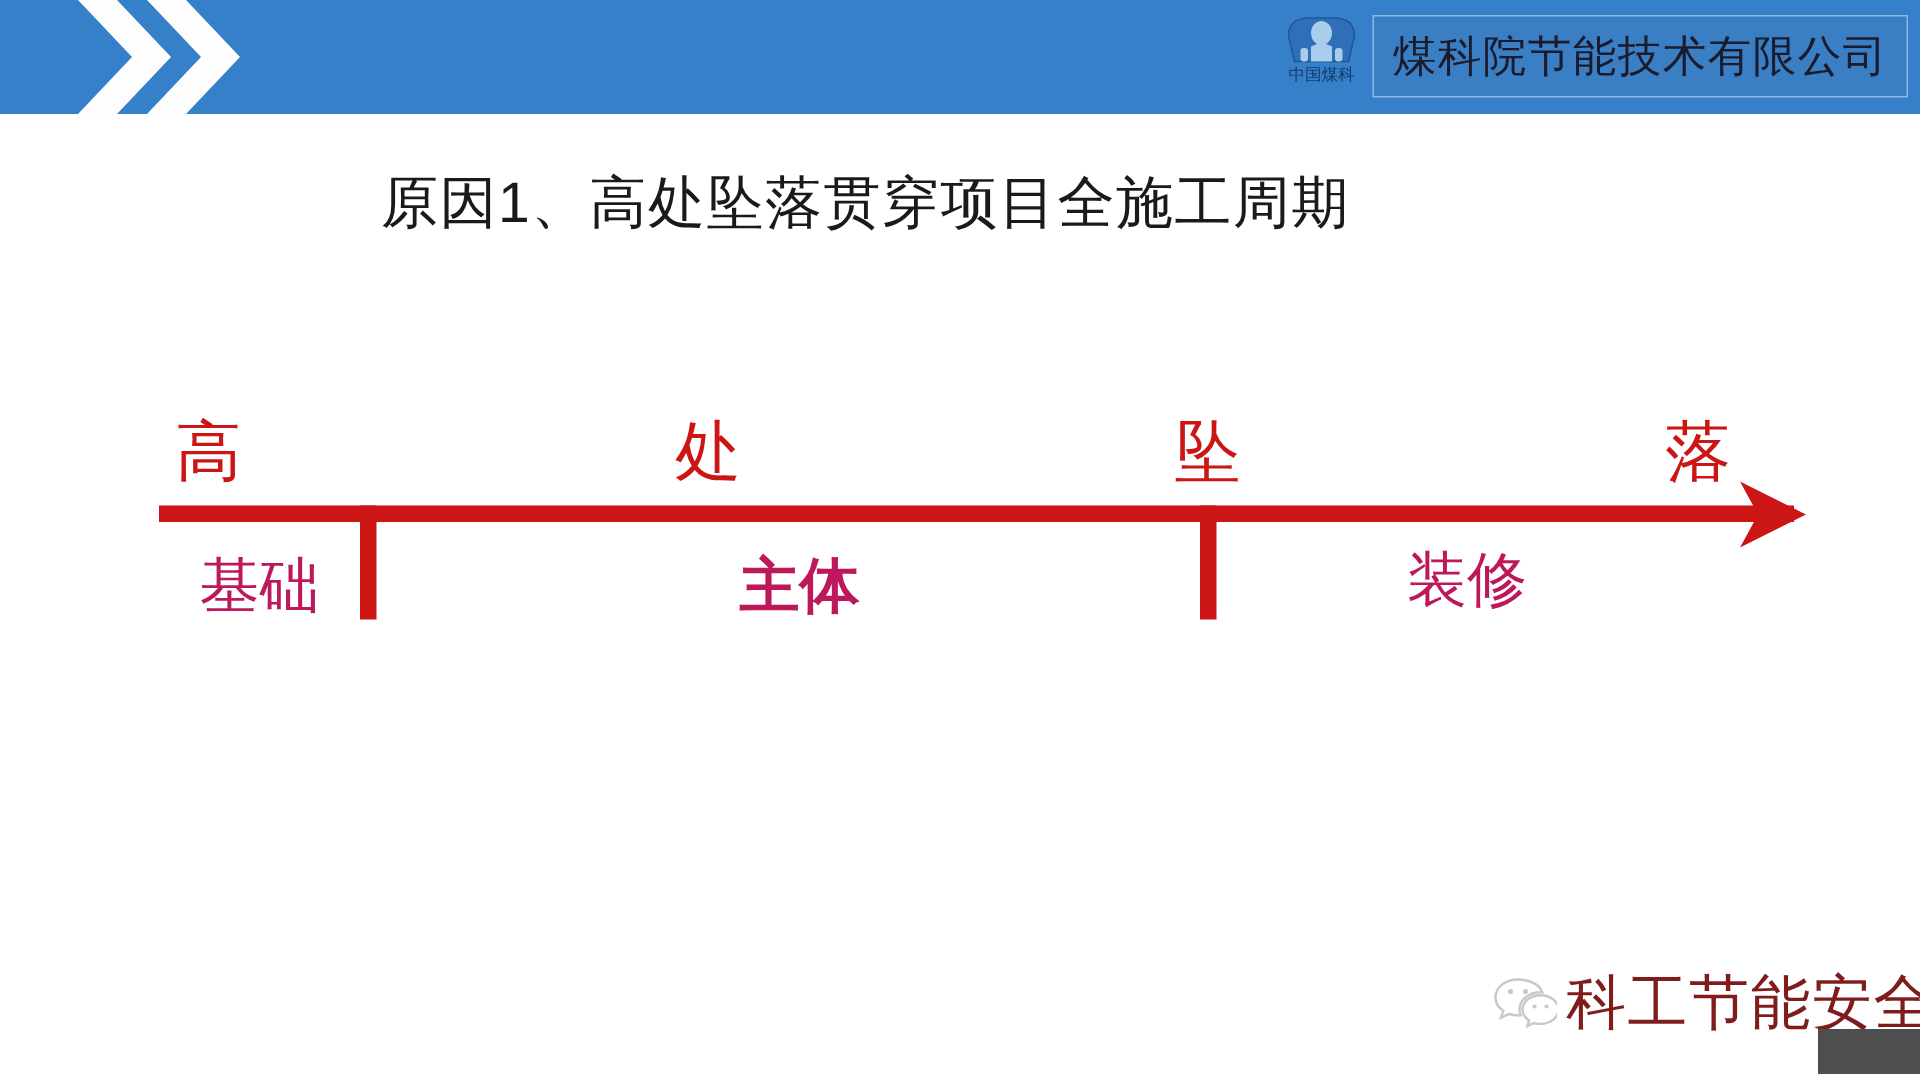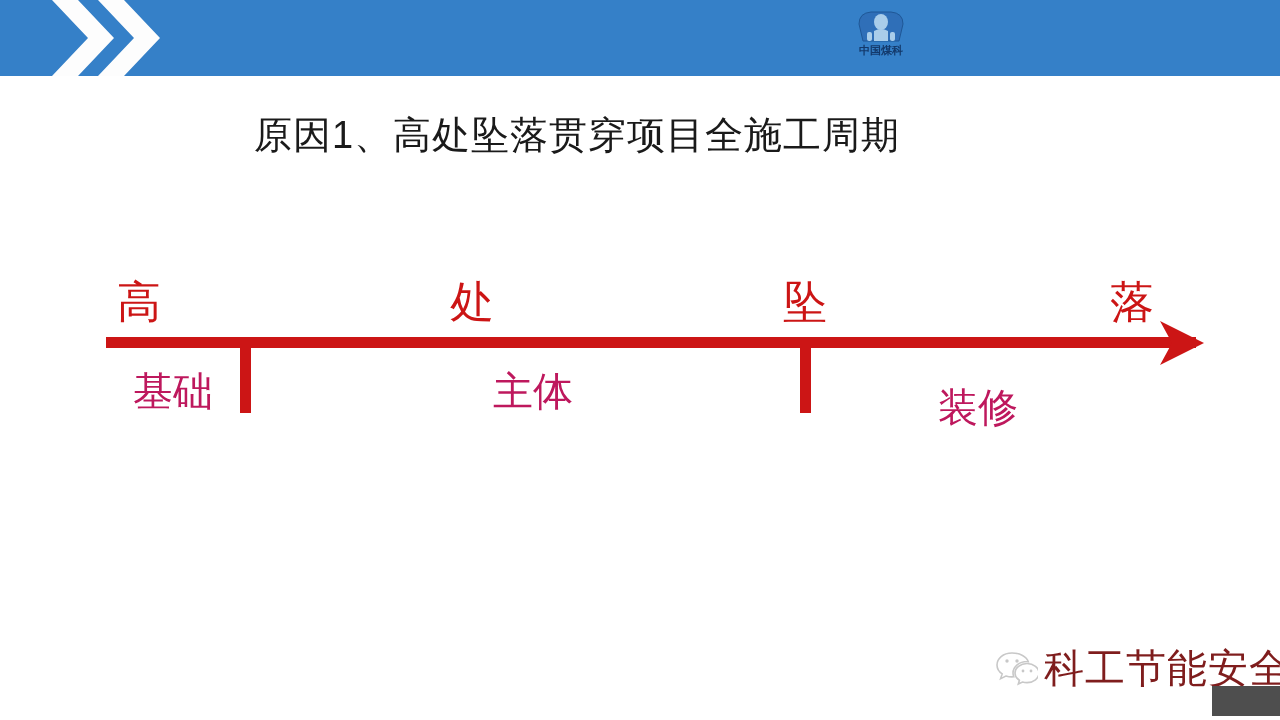--- a/index.html
+++ b/index.html
@@ -56,21 +56,21 @@
     width: 48px;
     height: 33px;
   }
   #logo-caption {
     position: absolute;
     left: 0;
     top: 35px;
     width: 66px;
     text-align: center;
     font-size: 11px;
-    font-weight: bold;
+    font-weight: normal;
     color: #13396b;
     letter-spacing: 0px;
     line-height: 13px;
     white-space: nowrap;
   }
 
   
   #company-name-box {
     position: absolute;
     left: 915px;
@@ -158,22 +158,22 @@
   #phase-top-4 { left: 1110px; top: 277px; }
 
   .phase-bottom-label {
     position: absolute;
     font-size: 40px;
     color: #be185d;
     white-space: nowrap;
     line-height: 46px;
   }
   #phase-bot-1 { left: 133px; top: 368px; }
-  #phase-bot-2 { left: 493px; top: 368px; }
-  #phase-bot-3 { left: 938px; top: 384px; }
+  #phase-bot-2 { left: 493px; top: 368px; font-weight: bold; }
+  #phase-bot-3 { left: 938px; top: 364px; }
 
   
   #footer-watermark {
     position: absolute;
     left: 996px;
     top: 645px;
     height: 46px;
     display: flex;
     align-items: center;
     gap: 6px;
@@ -223,20 +223,23 @@
         <path d="M6 31 L2 14 Q2 3 14 2 L34 2 Q46 3 46 14 L42 31 Z" fill="#2f6fb8" stroke="#1f5796" stroke-width="1"></path>
         <ellipse cx="24" cy="12" rx="7" ry="8" fill="#a9cdea"></ellipse>
         <path d="M17 21 Q24 17 31 21 L31 31 L17 31 Z" fill="#a9cdea"></path>
         <rect x="10" y="22" width="5" height="9" rx="2" fill="#a9cdea"></rect>
         <rect x="33" y="22" width="5" height="9" rx="2" fill="#a9cdea"></rect>
       </svg>
     </span>
     <div id="logo-caption">中国煤科</div>
   </div>
 
+  <div id="company-name-box">
+    <div id="company-name-text">煤科院节能技术有限公司</div>
+  </div>
 </div>
 
 <div id="slide-title">原因1、高处坠落贯穿项目全施工周期</div>
 
 <div id="timeline">
 
   <div id="timeline-axis"></div>
   <div class="timeline-tick" id="tick-1"></div>
   <div class="timeline-tick" id="tick-2"></div>
 

